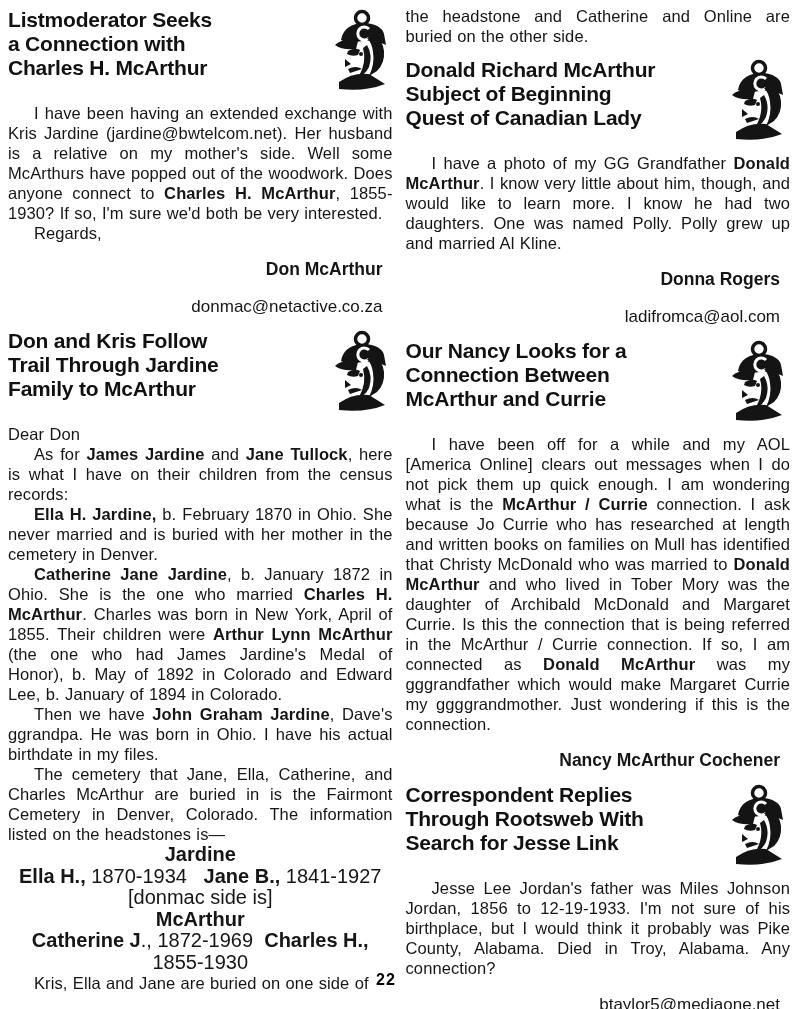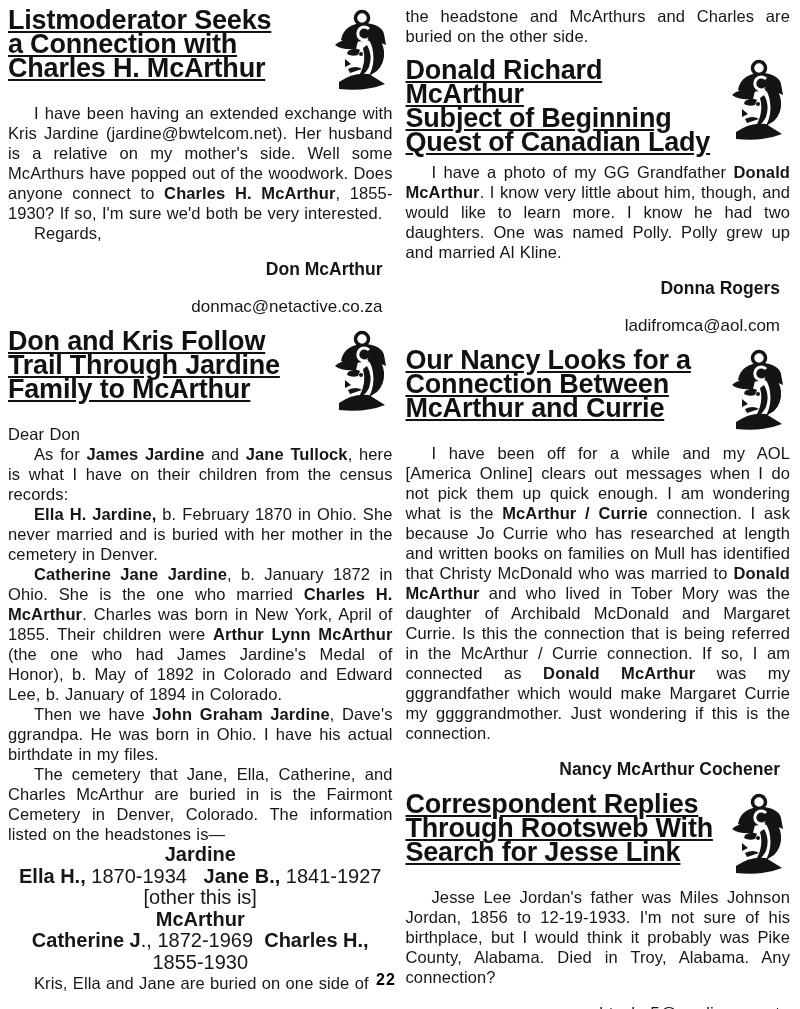--- a/index.html
+++ b/index.html
@@ -7,22 +7,22 @@
     width:800px;height:1009px;box-sizing:border-box;position:relative;
     background:#ffffff;color:#161616;overflow:hidden;
     font-family:"Liberation Sans",sans-serif;
     padding:6px 10px 0 8px;
   }
   .cols{display:flex;gap:13px;}
   .col{flex:1 1 0;min-width:0;}
   .hl-row{display:flex;justify-content:space-between;align-items:flex-start;margin:12px 0 8px 0;}
   .col > .hl-row:first-child{margin-top:2px;}
   .hl{
-    margin:0;font-size:27px;line-height:24px;font-weight:bold;
-    letter-spacing:-0.2px;color:#111;text-decoration:underline;
+    margin:0;font-size:21px;line-height:24px;font-weight:bold;
+    letter-spacing:-0.2px;color:#111;
   }
   .icon-wrap{flex:0 0 auto;margin:1px 2px 0 6px;}
   .para{
     margin:0;font-size:16.5px;line-height:20px;text-align:justify;
     word-spacing:0.6px;letter-spacing:0.1px;
   }
   .para.indent{text-indent:26px;}
   .para.noj{text-align:left;}
   .sig{font-size:17px;line-height:21px;text-align:right;padding-right:10px;margin-top:16px;}
   .sig.bold{font-weight:bold;font-size:17.5px;}
@@ -81,28 +81,28 @@
   </svg></span>
         </div>
         <p class="para noj"><span>Dear Don</span></p>
         <p class="para indent"><span>As for </span><b>James Jardine</b><span> and </span><b>Jane Tullock</b><span>, here is what I have on their children from the census records:</span></p>
         <p class="para indent"><b>Ella H. Jardine,</b><span> b. February 1870 in Ohio. She never married and is buried with her mother in the cemetery in Denver.</span></p>
         <p class="para indent"><b>Catherine Jane Jardine</b><span>, b. January 1872 in Ohio. She is the one who married </span><b>Charles H. McArthur</b><span>. Charles was born in New York, April of 1855. Their children were </span><b>Arthur Lynn McArthur</b><span> (the one who had James Jardine's Medal of Honor), b. May of 1892 in Colorado and Edward Lee, b. January of 1894 in Colorado.</span></p>
         <p class="para indent"><span>Then we have </span><b>John Graham Jardine</b><span>, Dave's ggrandpa. He was born in Ohio. I have his actual birthdate in my files.</span></p>
         <p class="para indent"><span>The cemetery that Jane, Ella, Catherine, and Charles McArthur are buried in is the Fairmont Cemetery in Denver, Colorado. The information listed on the headstones is—</span></p>
         <div class="cline"><b>Jardine</b></div>
         <div class="cline"><b>Ella H.,</b><span> 1870-1934&nbsp;&nbsp;&nbsp;</span><b>Jane B.,</b><span> 1841-1927</span></div>
-        <div class="cline"><span>[other this is]</span></div>
+        <div class="cline"><span>[donmac side is]</span></div>
         <div class="cline"><b>McArthur</b></div>
         <div class="cline"><b>Catherine J</b><span>., 1872-1969&nbsp;&nbsp;</span><b>Charles H.,</b></div>
         <div class="cline"><span>1855-1930</span></div>
         <p class="para indent"><span>Kris, Ella and Jane are buried on one side of</span></p>
       </div>
     <div class="col" id="col-right">
-        <p class="para"><span>the headstone and McArthurs and Charles are buried on the other side.</span></p>
+        <p class="para"><span>the headstone and Catherine and Online are buried on the other side.</span></p>
         <div class="hl-row">
           <h2 class="hl"><span>Donald Richard McArthur</span><br><span>Subject of Beginning</span><br><span>Quest of Canadian Lady</span></h2>
           <span class="icon-wrap"><svg width="60" height="82" viewBox="0 0 60 82" aria-hidden="true">
     <g fill="#141414">
       <circle cx="31" cy="9" r="6.5" fill="#ffffff" stroke="#141414" stroke-width="3.5"></circle>
       <path d="M10 31 C12 19 22 14 33 14 C44 14 52 19 53 25 L55 36 C48 32 40 31 32 32 C24 33 16 34 10 31 Z"></path>
       <path d="M4 36 C10 30 20 30 27 32 L25 40 C17 41 9 40 4 36 Z"></path>
       <path d="M38 20 a6.5 6.5 0 1 0 0 9" fill="none" stroke="#ffffff" stroke-width="3"></path>
       <path d="M17 42 q7 -4 12 -1 l-2 5 q-6 2 -11 -1 z"></path>
       <circle cx="30" cy="45" r="2"></circle>

